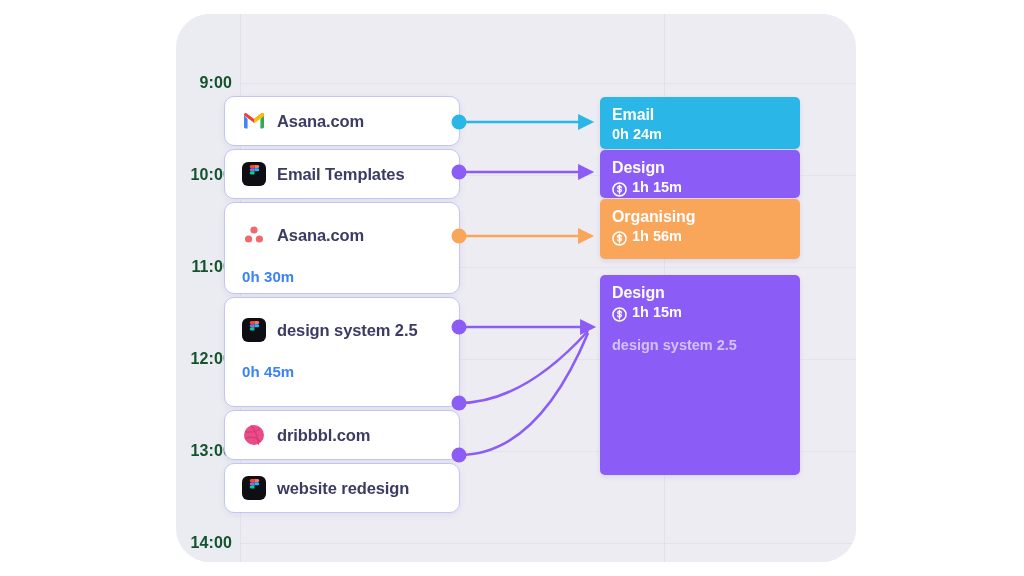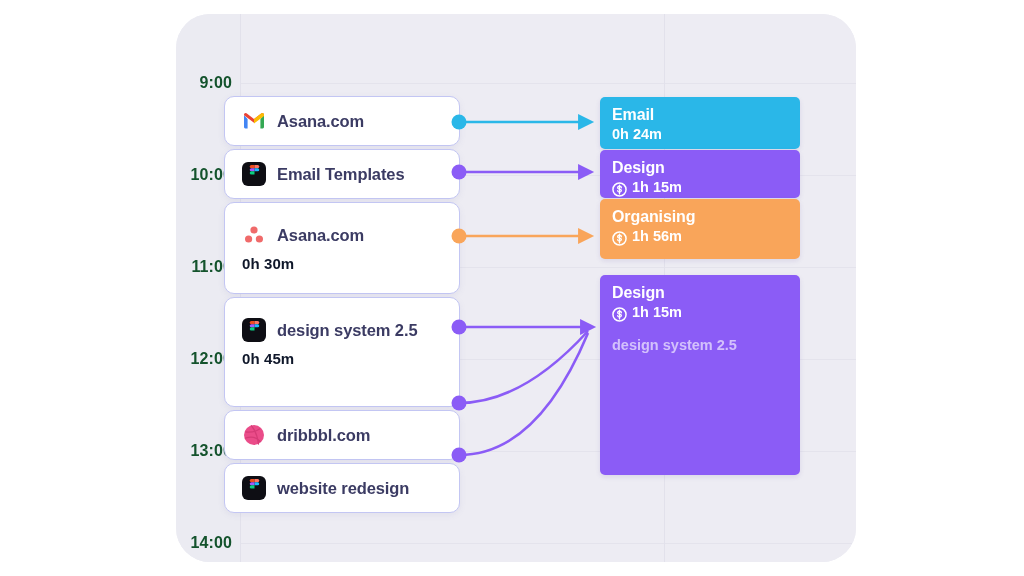--- a/index.html
+++ b/index.html
@@ -101,22 +101,22 @@
   .card-title {
     font-size: 16.5px;
     font-weight: 700;
     color: #3b3b63;
     letter-spacing: -0.1px;
     white-space: nowrap;
   }
   .card-sub {
     font-size: 15px;
     font-weight: 600;
-    color: #0f172a;
-    margin-top: 8px;
+    color: #3b82f6;
+    margin-top: 21px;
     letter-spacing: 0.1px;
   }
 
   
   .app-icon {
     width: 24px;
     height: 24px;
     flex: 0 0 24px;
     display: block;
   }

